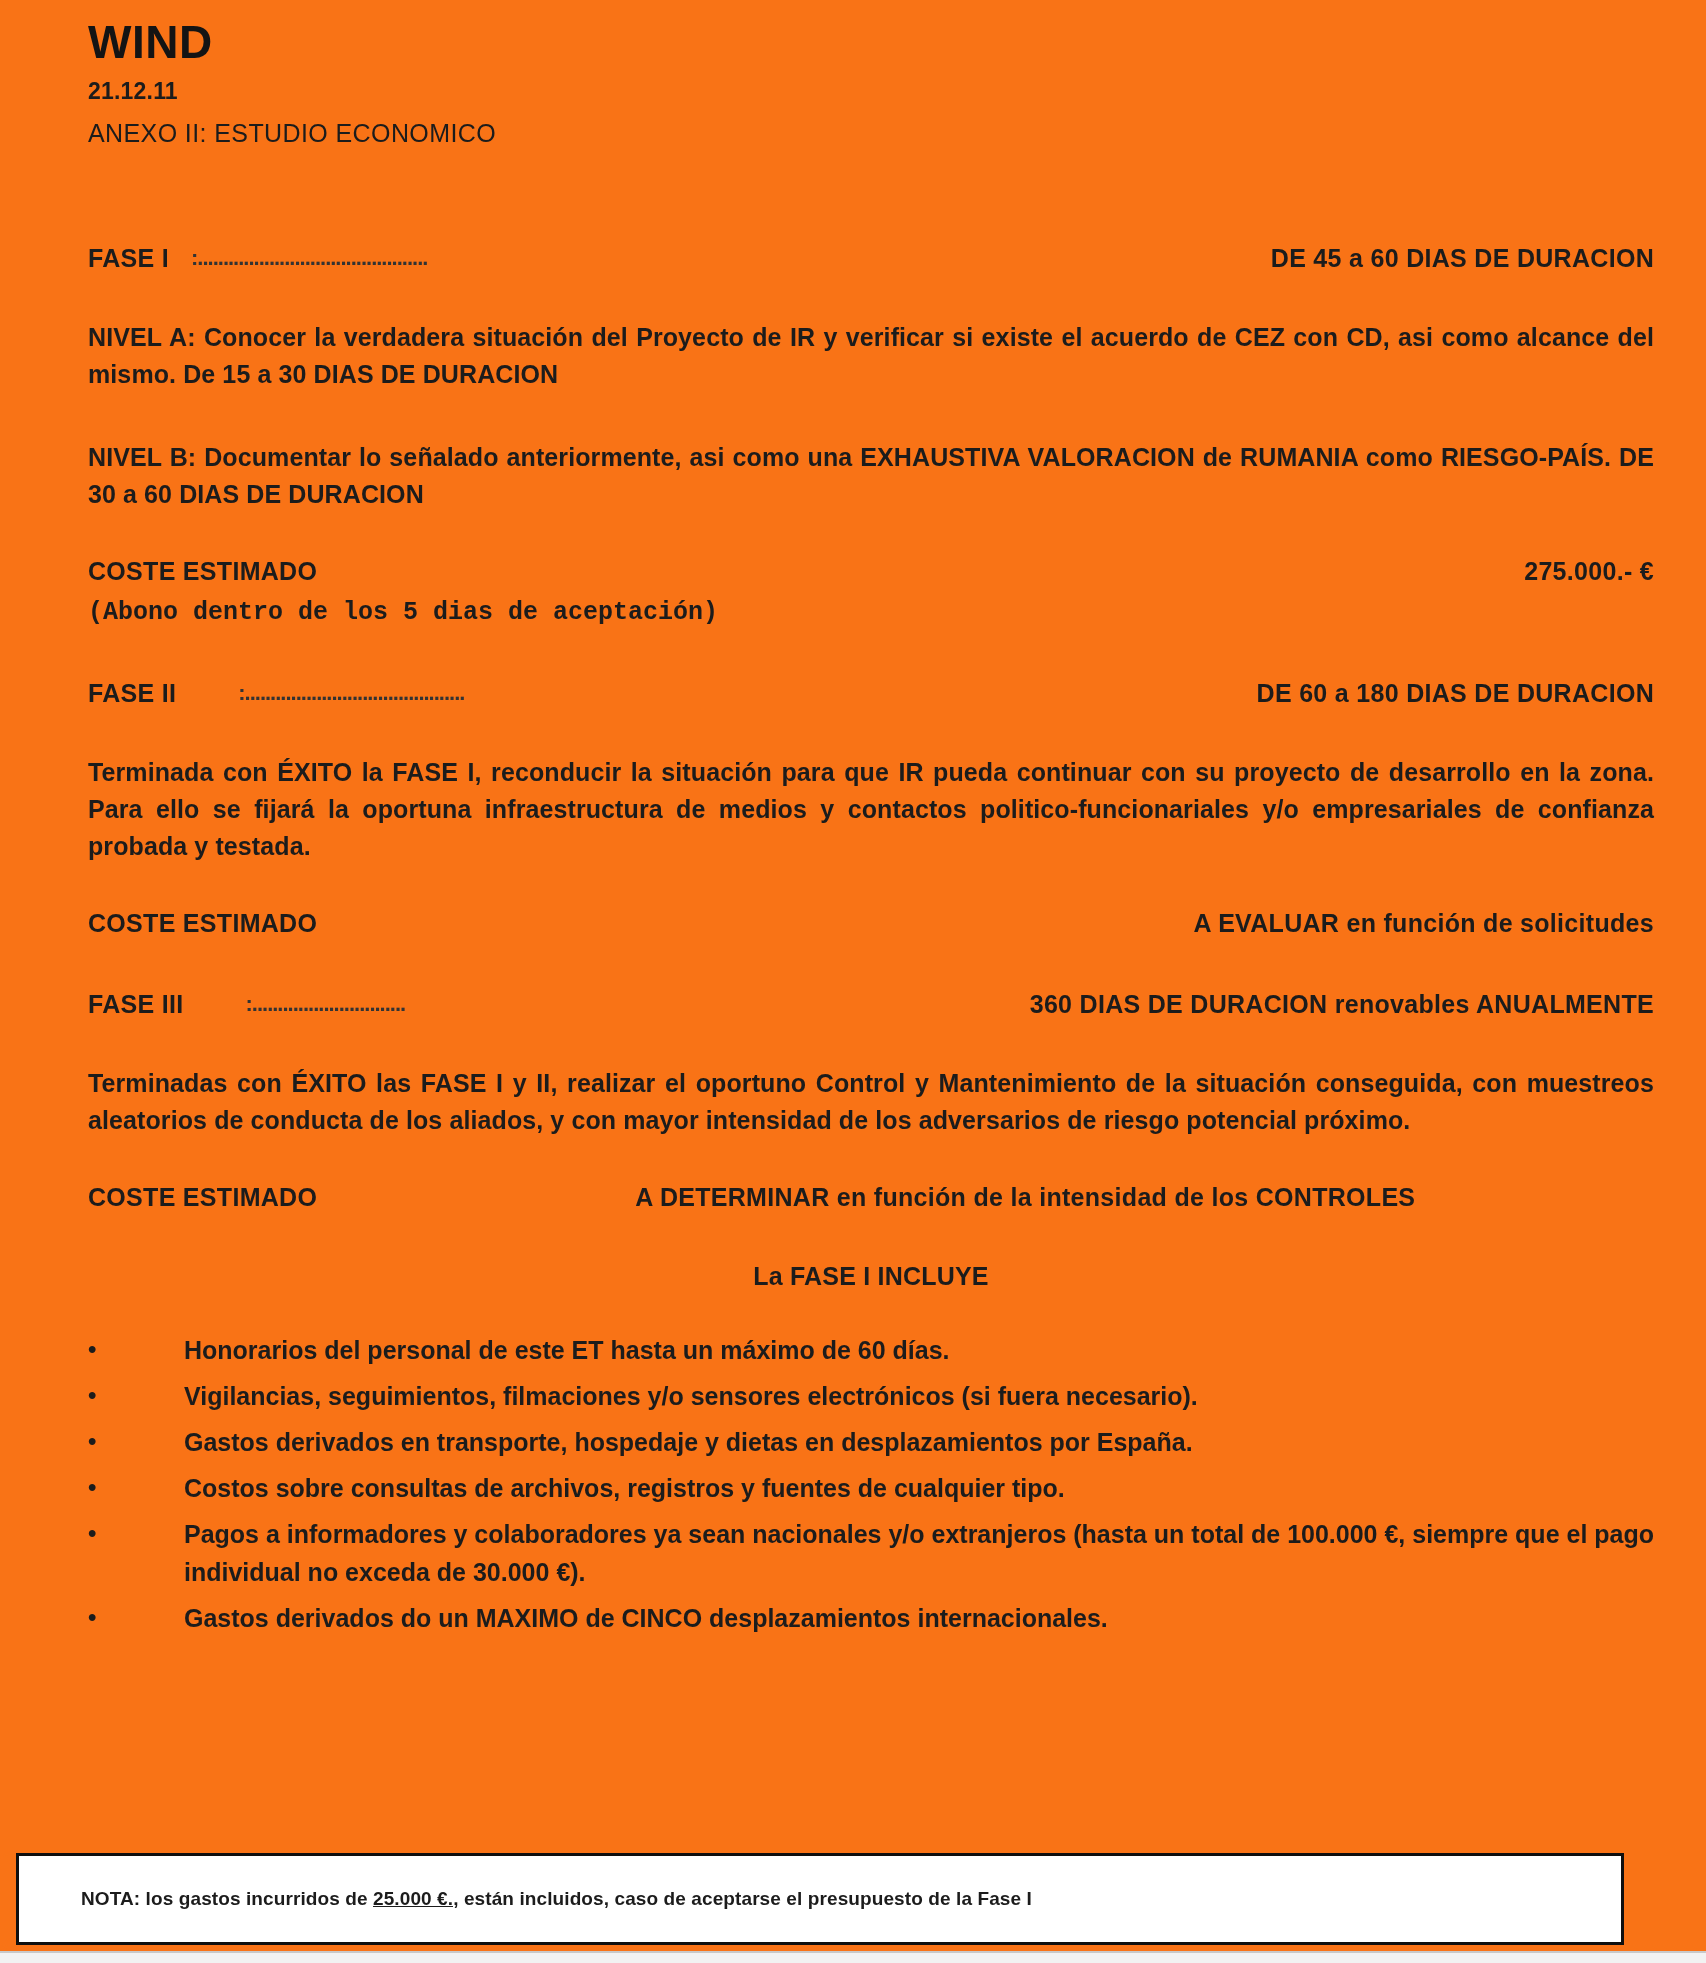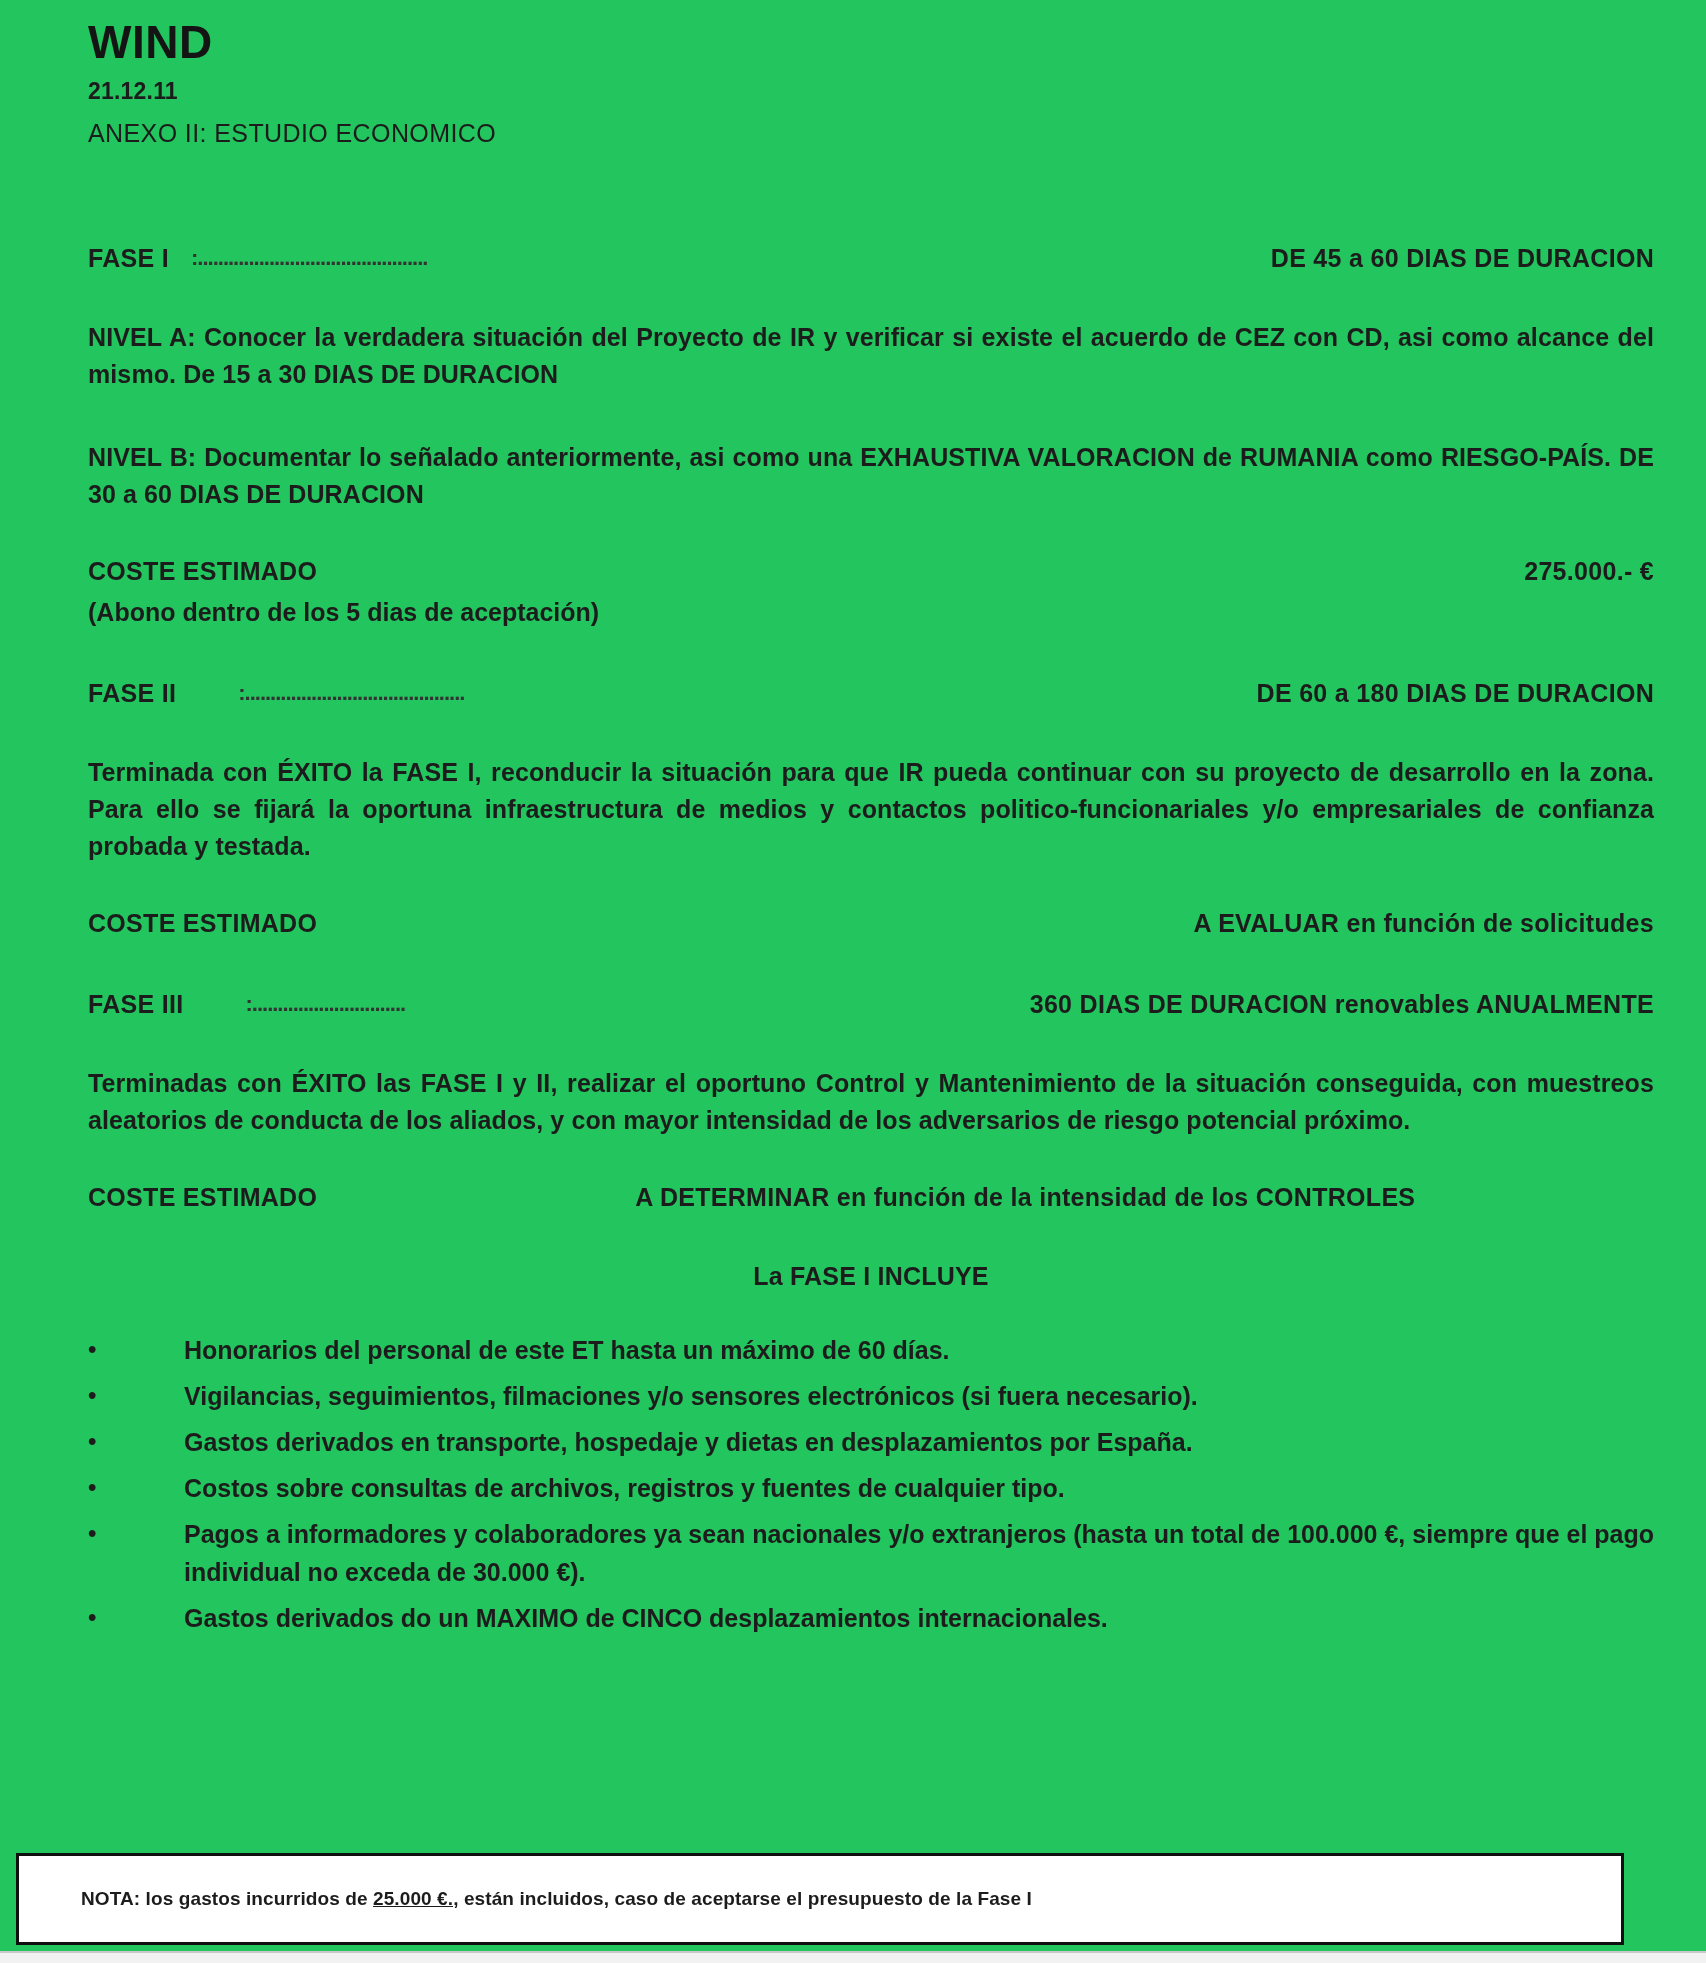--- a/index.html
+++ b/index.html
@@ -12,21 +12,21 @@
     height: 1963px;
     font-family: "Liberation Sans", sans-serif;
     color: #1a1a1a;
     position: relative;
     overflow: hidden;
   }
   .page {
     position: relative;
     width: 1706px;
     height: 1963px;
-    background: #22c55e;
+    background: #f97316;
     box-sizing: border-box;
     padding: 0;
   }
   .content {
     position: absolute;
     left: 88px;
     top: 0;
     right: 52px;
     width: 1566px;
   }
@@ -119,20 +119,21 @@
     flex: 1 1 auto;
     text-align: left;
     padding-left: 318px;
     white-space: nowrap;
   }
   .cost-note {
     font-size: 25px;
     font-weight: 700;
     margin-top: 12px;
     color: #1c1c1c;
+    font-family: Liberation Mono, monospace;
   }
 
   
   .includes-head {
     font-size: 25px;
     font-weight: 700;
     color: #1c1c1c;
     letter-spacing: 0.2px;
   }
 

